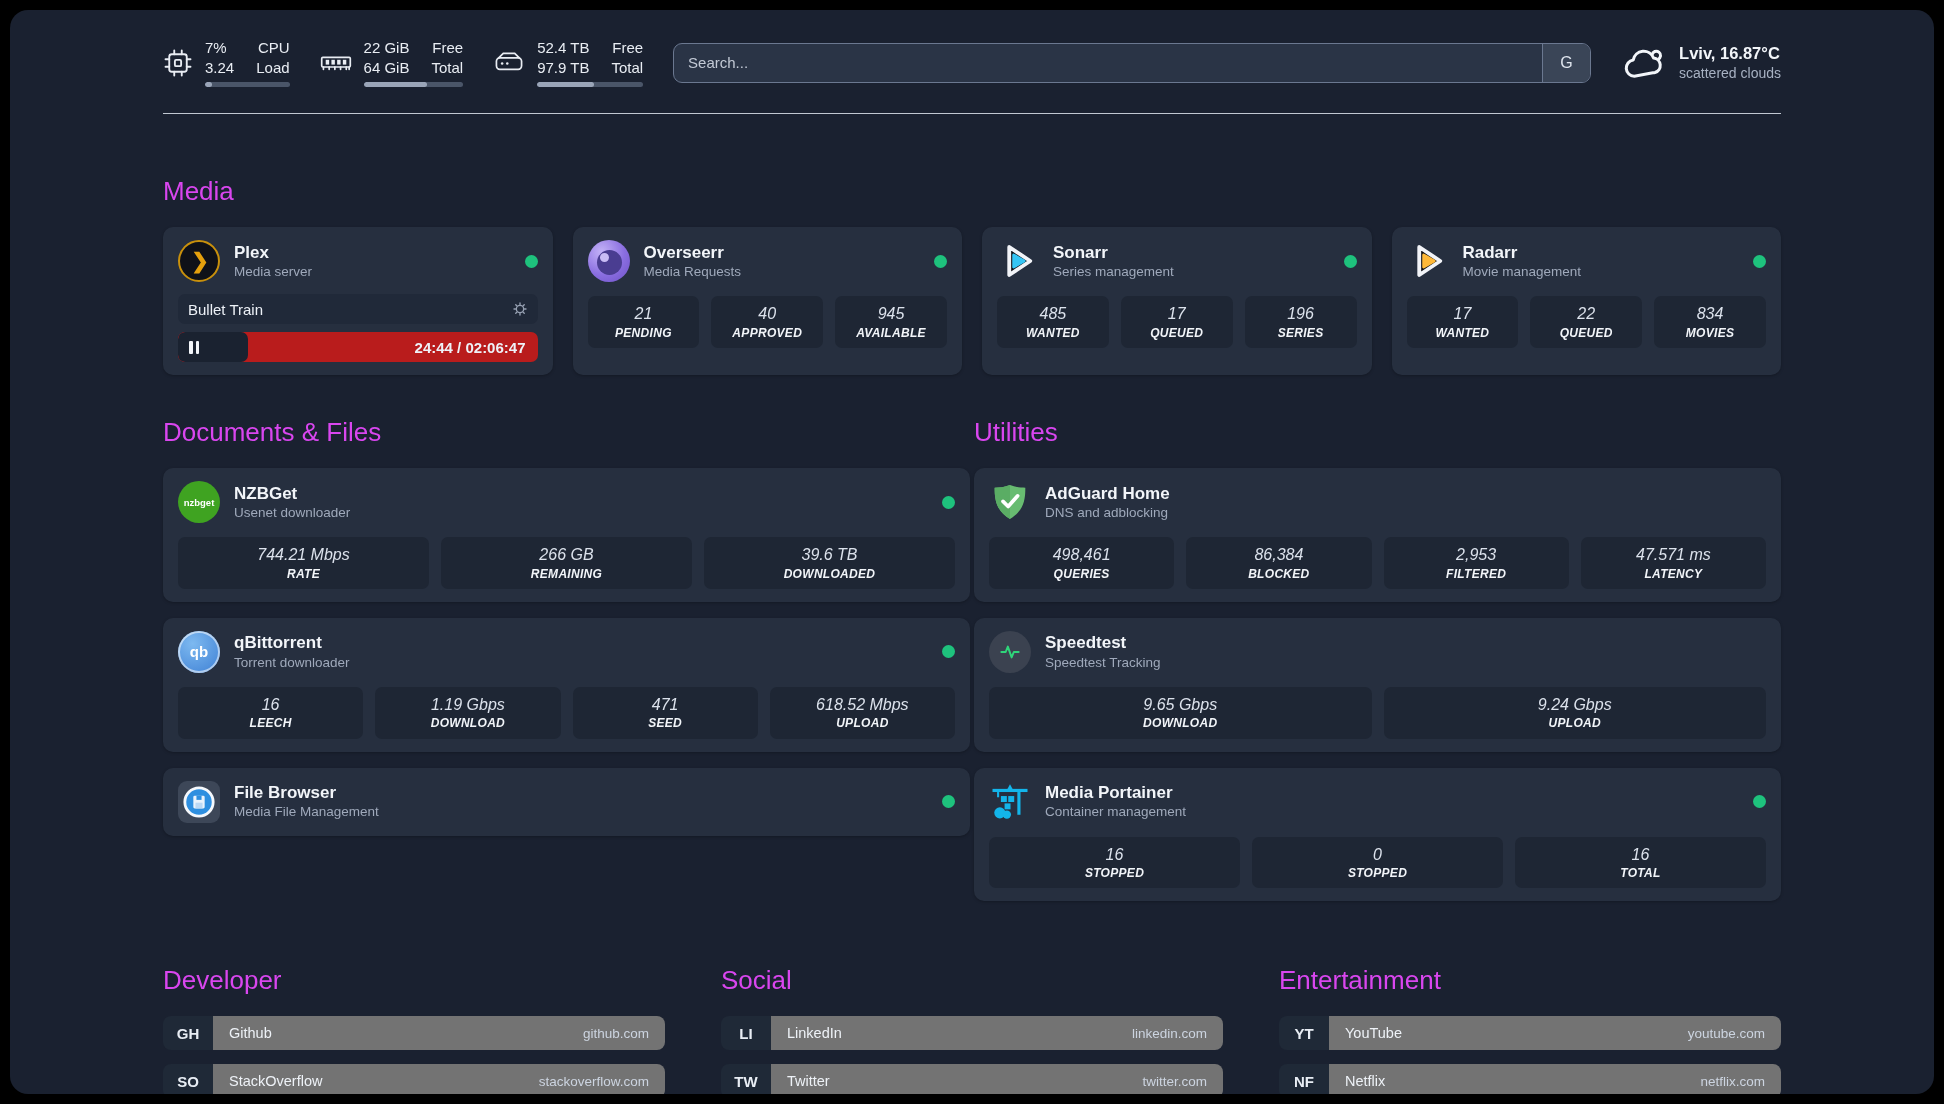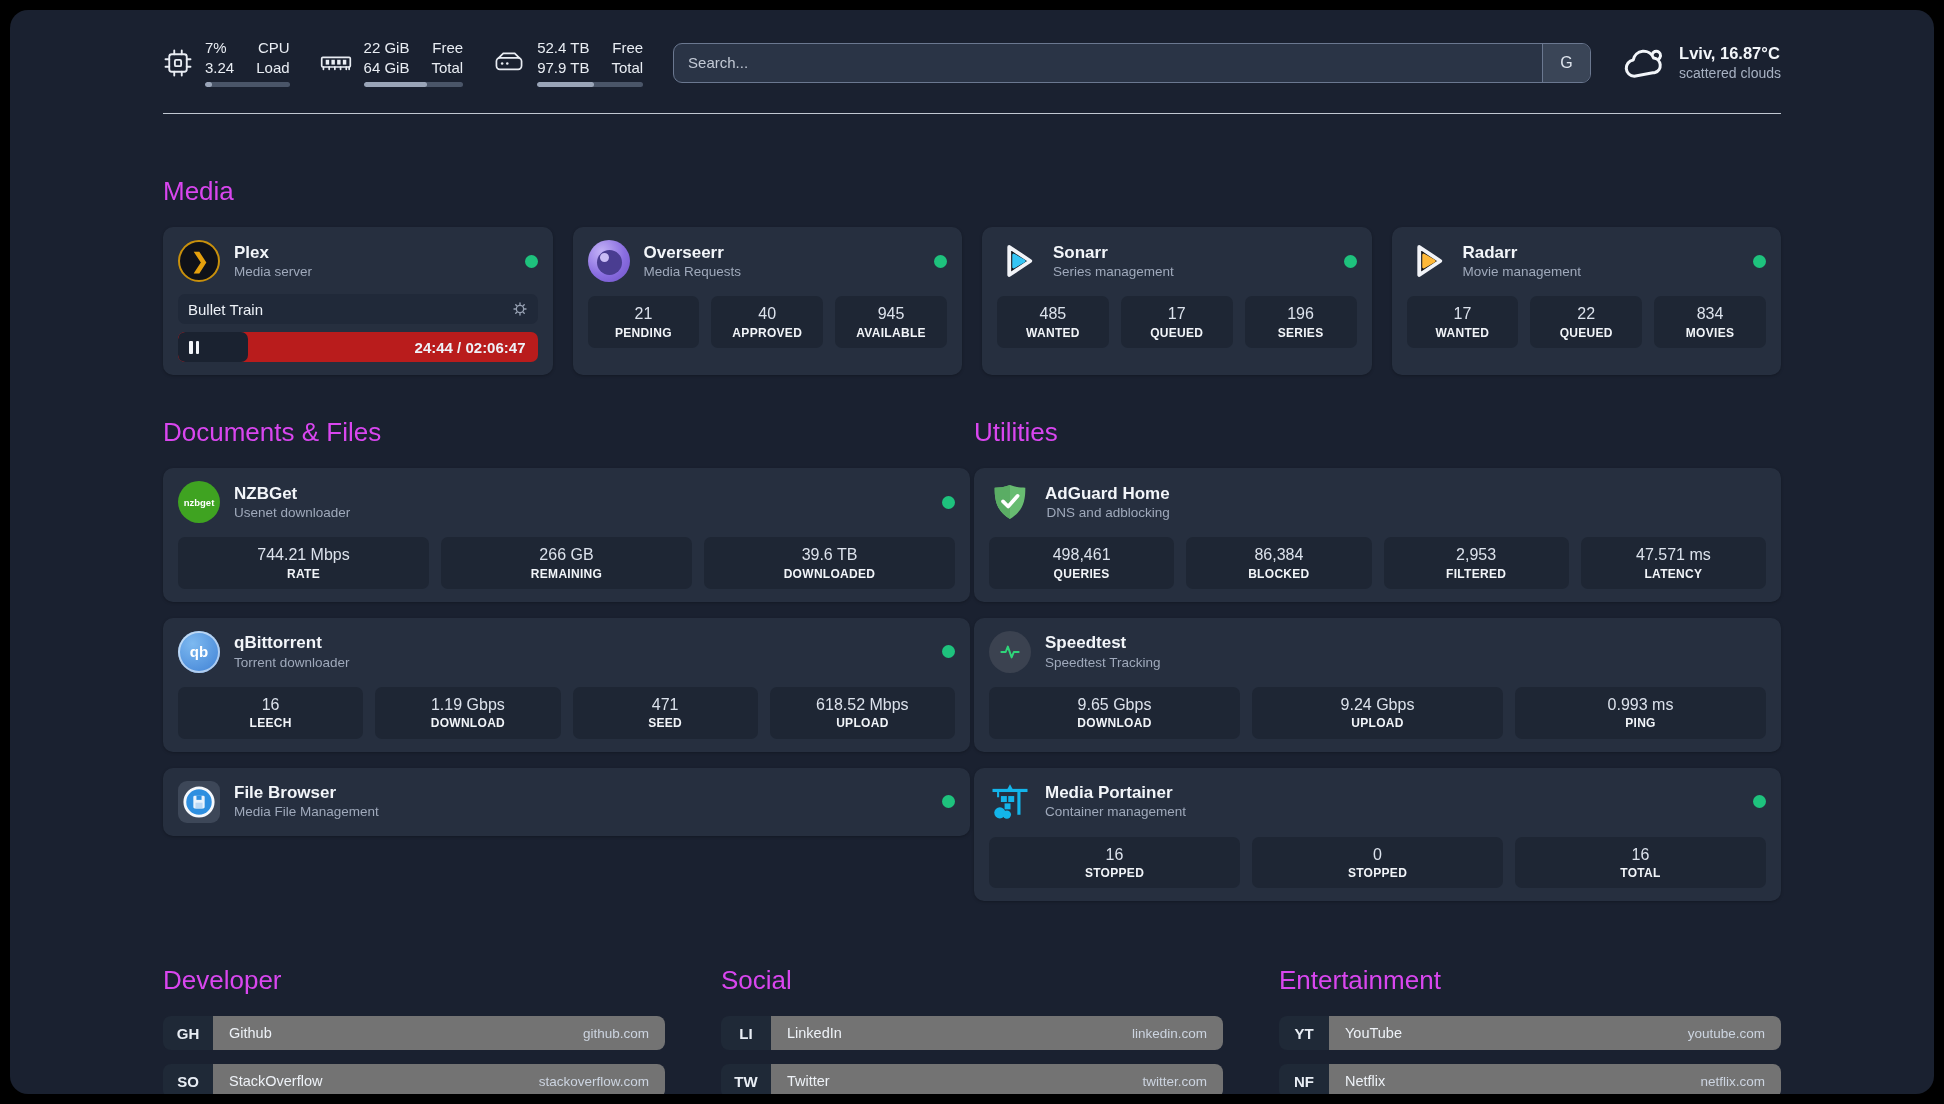--- a/index.html
+++ b/index.html
@@ -58,24 +58,24 @@
   .media-section { margin-top:62px; }
   .media-grid { display:grid; grid-template-columns:repeat(4,1fr); gap:20px; }
 
   .card {
     background:#262f3f; border-radius:10px; padding:13px 15px;
     box-shadow:0 1px 3px rgba(0,0,0,0.25);
   }
   .card-head { display:flex; align-items:center; gap:14px; }
   .app-titles { display:flex; flex-direction:column; }
   .app-name { font-size:17px; font-weight:600; color:#f2f5f9; line-height:1.25; }
-  .app-desc { font-size:13.5px; color:#9fa9bb; line-height:1.3;text-align:right; }
+  .app-desc { font-size:13.5px; color:#9fa9bb; line-height:1.3; }
   .dot { margin-left:auto; width:13px; height:13px; border-radius:50%; background:#1ec27d; flex:none; }
 
-  .stats { display:grid; grid-auto-flow:column; grid-auto-columns:1fr; gap:12px; margin-top:14px; }
+  .stats { display:grid; grid-auto-flow:column; grid-auto-columns:1fr; gap:12px; margin-top:14px;font-style:italic; }
   .tile { background:#1e2634; border-radius:7px; padding:7px 4px; text-align:center; }
   .tile-value { font-size:16px; color:#dce2ec; line-height:1.35; }
   .tile-label { font-size:12px; font-weight:700; color:#f2f5f9; letter-spacing:0.3px; line-height:1.35; }
 
   
   .appicon { width:42px; height:42px; flex:none; position:relative; display:flex; align-items:center; justify-content:center; }
   .icon-plex { background:#0f1118; border:2px solid #c8900c; border-radius:50%; }
   .icon-plex span { color:#e5a00d; font-size:21px; font-weight:700; transform:translateX(1px); }
   .icon-overseerr { border-radius:50%; background:radial-gradient(circle at 32% 28%, #c3b2f7, #8a6ee0 55%, #6e51c8); overflow:hidden; }
   .icon-overseerr::after { content:""; position:absolute; width:60%; height:60%; border-radius:50%;
@@ -481,24 +481,20 @@
             </div>
             <div class="stats">
               <div class="tile">
                 <div class="tile-value">9.65 Gbps</div>
                 <div class="tile-label">DOWNLOAD</div>
               </div>
               <div class="tile">
                 <div class="tile-value">9.24 Gbps</div>
                 <div class="tile-label">UPLOAD</div>
               </div>
-              <div class="tile">
-                <div class="tile-value">0.993 ms</div>
-                <div class="tile-label">PING</div>
-              </div>
             </div>
           </div>
 
           <div class="card">
             <div class="card-head">
               <div class="appicon">
                 <svg width="42" height="42" viewBox="0 0 24 24" fill="#13b5ea">
                   <rect x="2" y="4.5" width="20" height="1.8"></rect>
                   <polygon points="10.5,4.5 13.5,4.5 12,1.8"></polygon>
                   <rect x="16.2" y="6.3" width="1.8" height="13"></rect>

